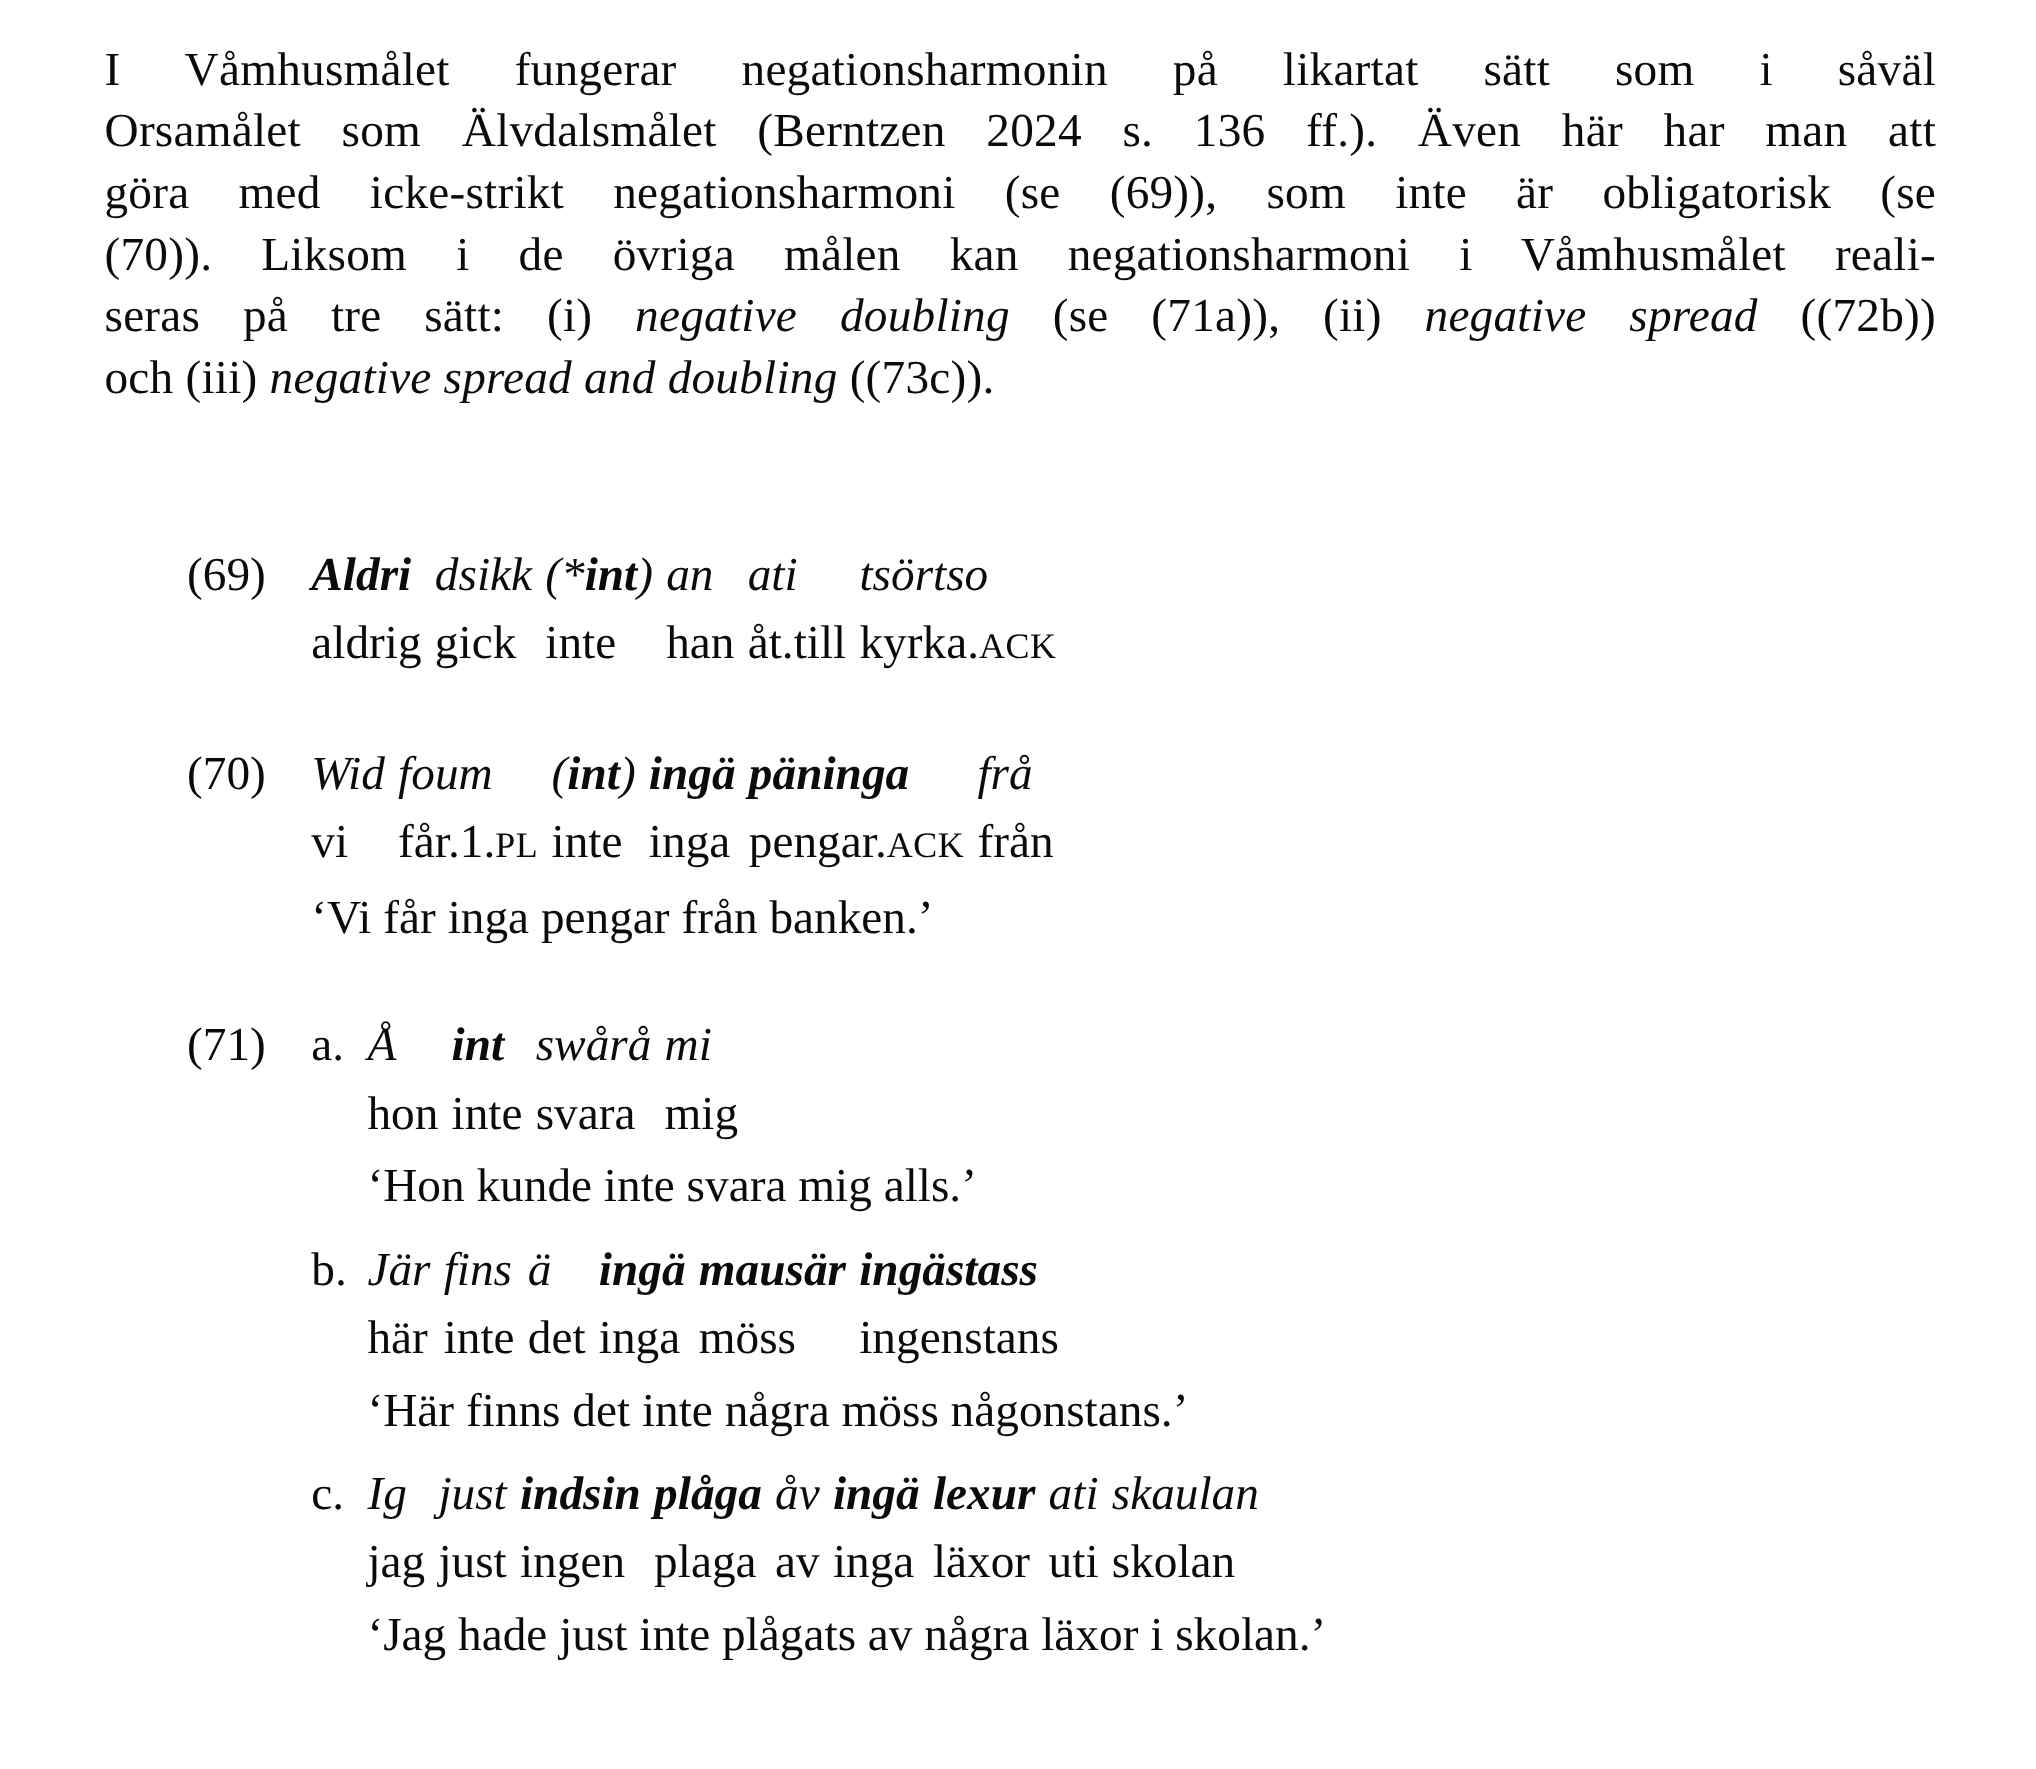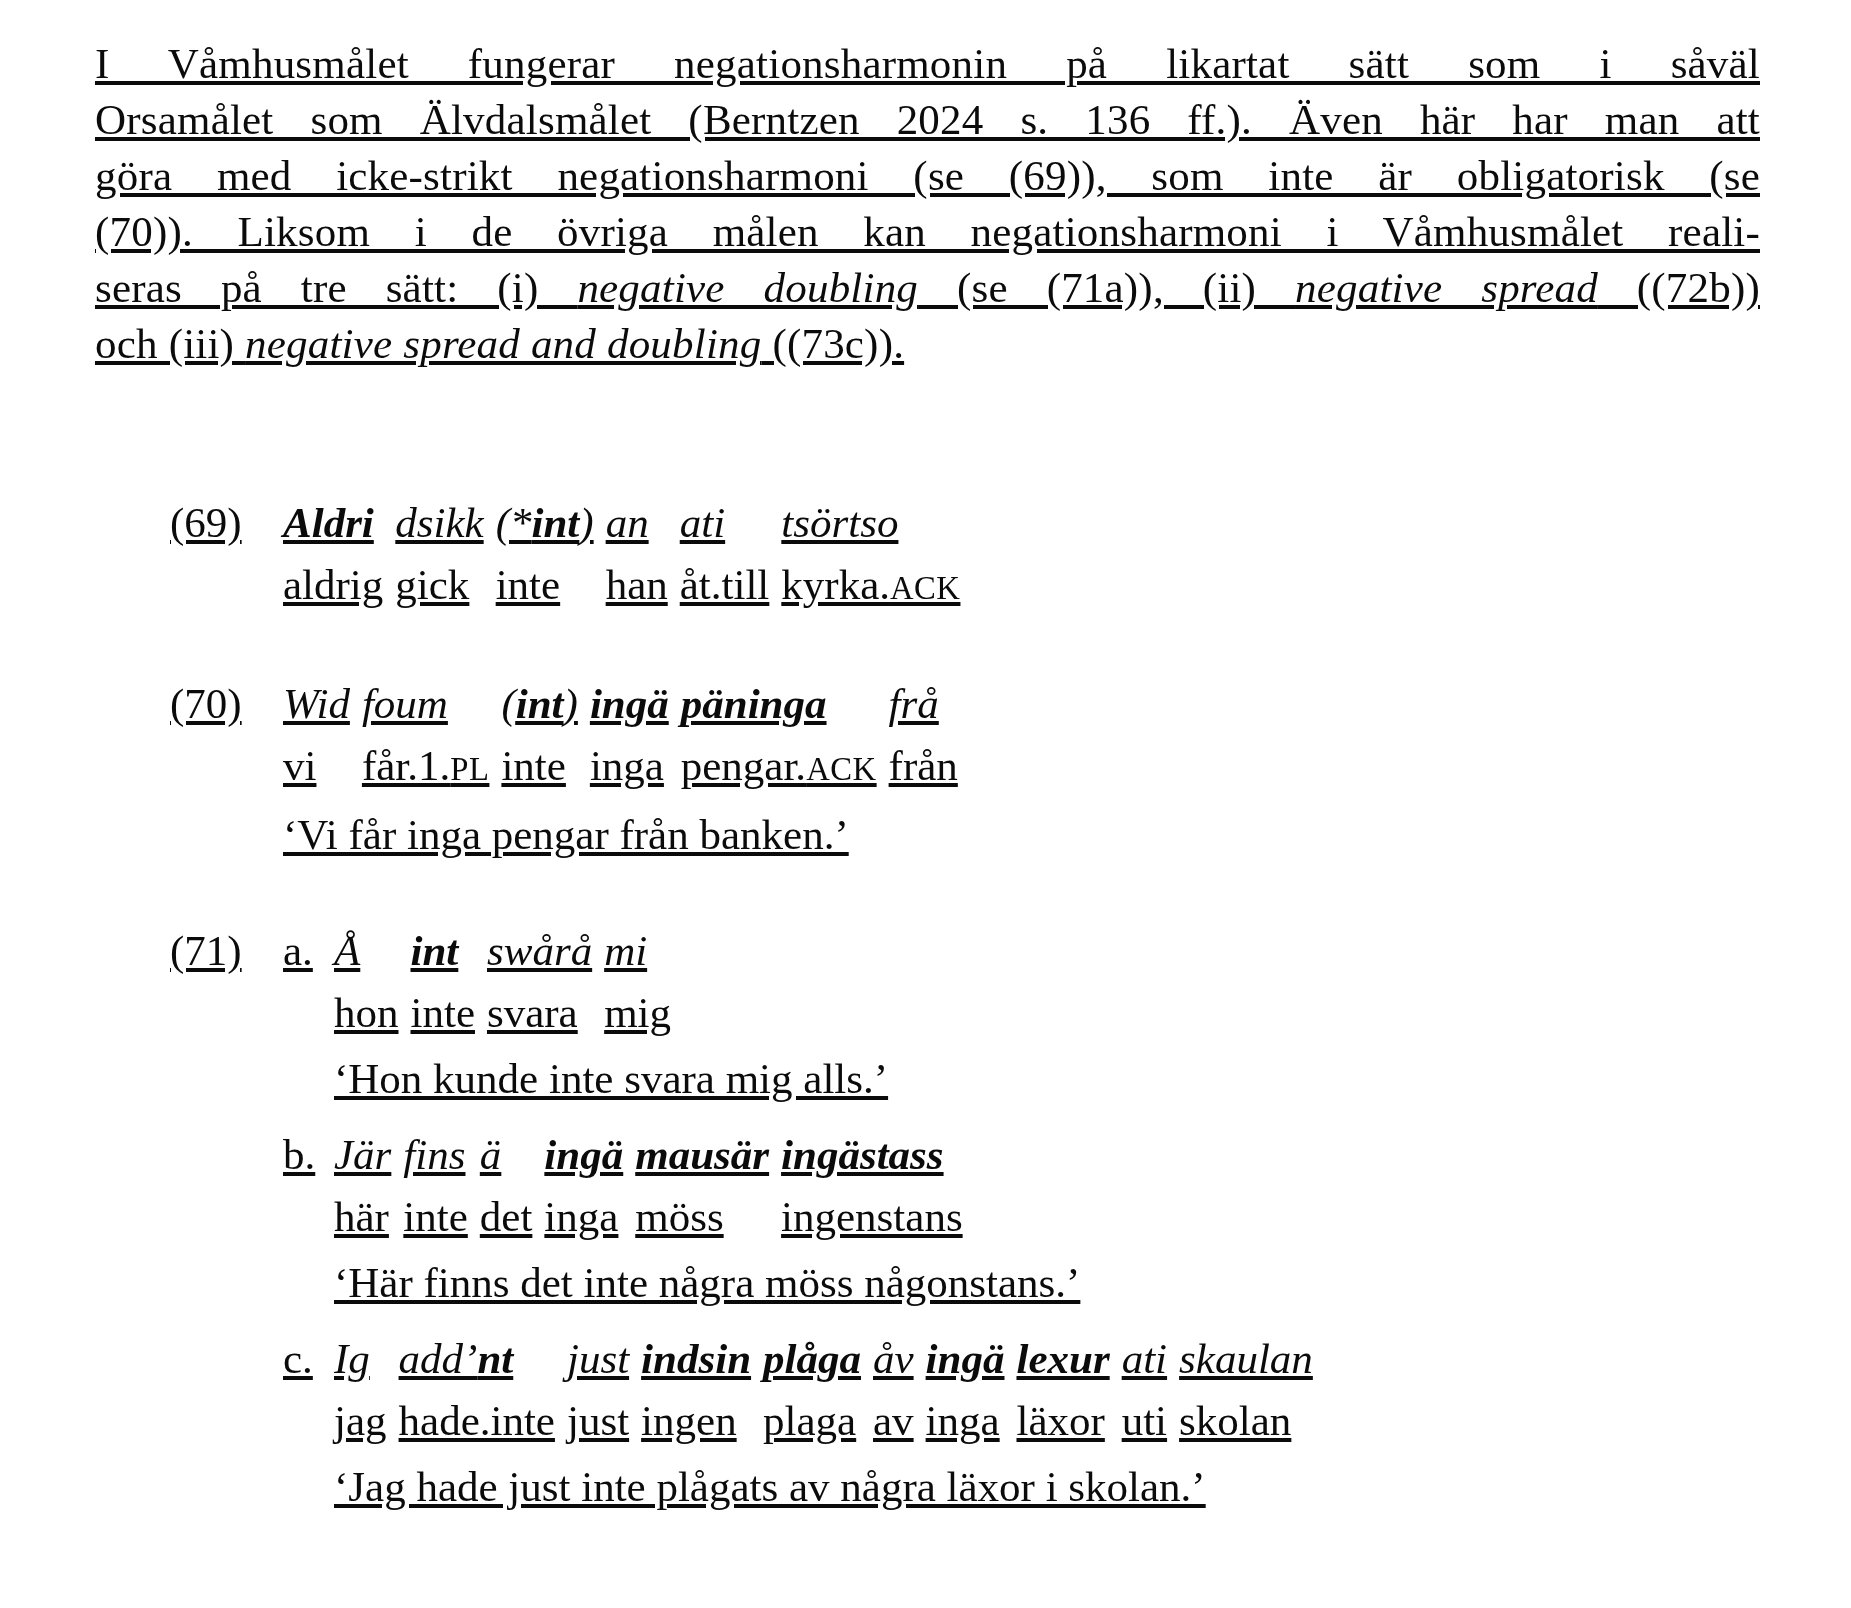--- a/index.html
+++ b/index.html
@@ -12,21 +12,20 @@
     height: 1608px;
     color: #0b0b0b;
     font-family: "Liberation Serif", "DejaVu Serif", serif;
     overflow: hidden;
   }
   .page {
     width: 1616px;
     height: 1608px;
     padding: 36px 91px 0 95px;
     box-sizing: border-box;
-    text-decoration: underline;
   }
   
   .paragraph {
     width: 1665px;
     font-size: 43px;
     line-height: 56px;
     letter-spacing: 0.2px;
   }
   .para-line {
     text-align: justify;
@@ -239,24 +238,20 @@
           </div>
           <div class="ex-item">
             <span class="ex-sub">c.</span>
             <div class="ex-body">
               <div class="gloss-block">
                 <span class="word-col">
                   <span class="dialect"><span>Ig</span></span>
                   <span class="gloss">jag</span>
                 </span>
                 <span class="word-col">
-                  <span class="dialect"><span>add’</span><span class="bld">nt</span></span>
-                  <span class="gloss">hade.inte</span>
-                </span>
-                <span class="word-col">
                   <span class="dialect"><span>just</span></span>
                   <span class="gloss">just</span>
                 </span>
                 <span class="word-col">
                   <span class="dialect"><span class="bld">indsin</span></span>
                   <span class="gloss">ingen</span>
                 </span>
                 <span class="word-col">
                   <span class="dialect"><span class="bld">plåga</span></span>
                   <span class="gloss">plaga</span>

